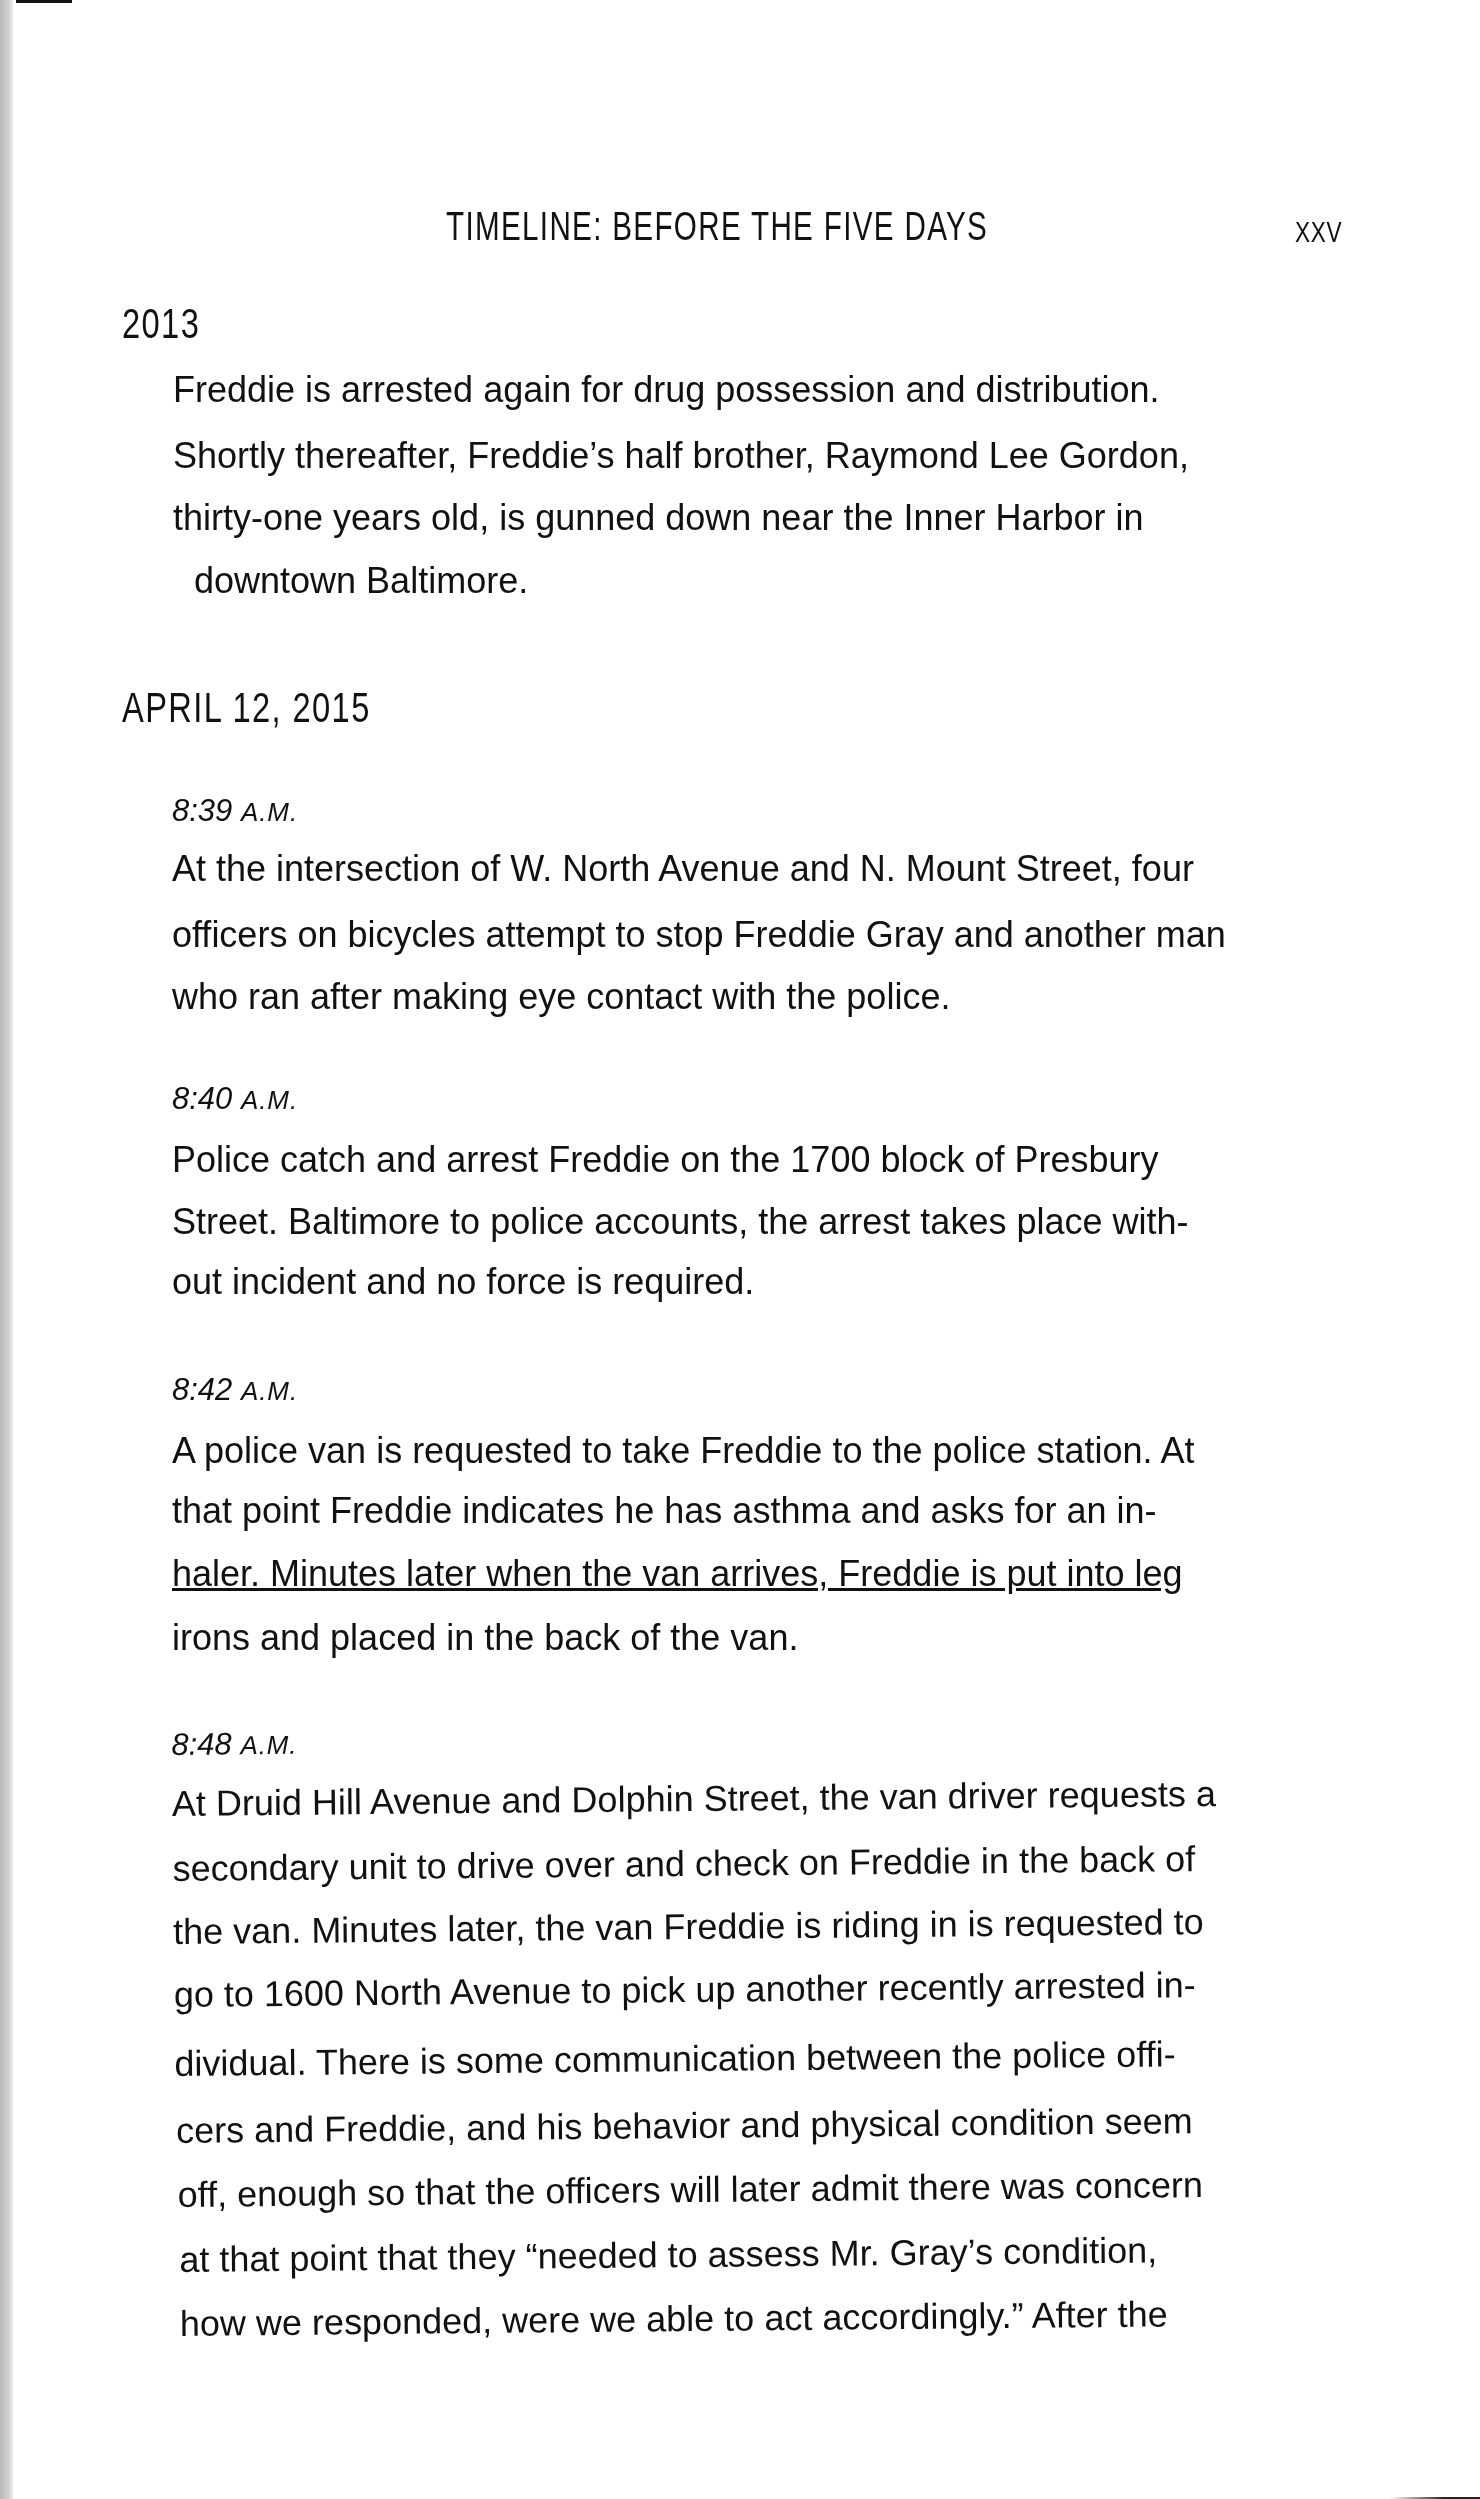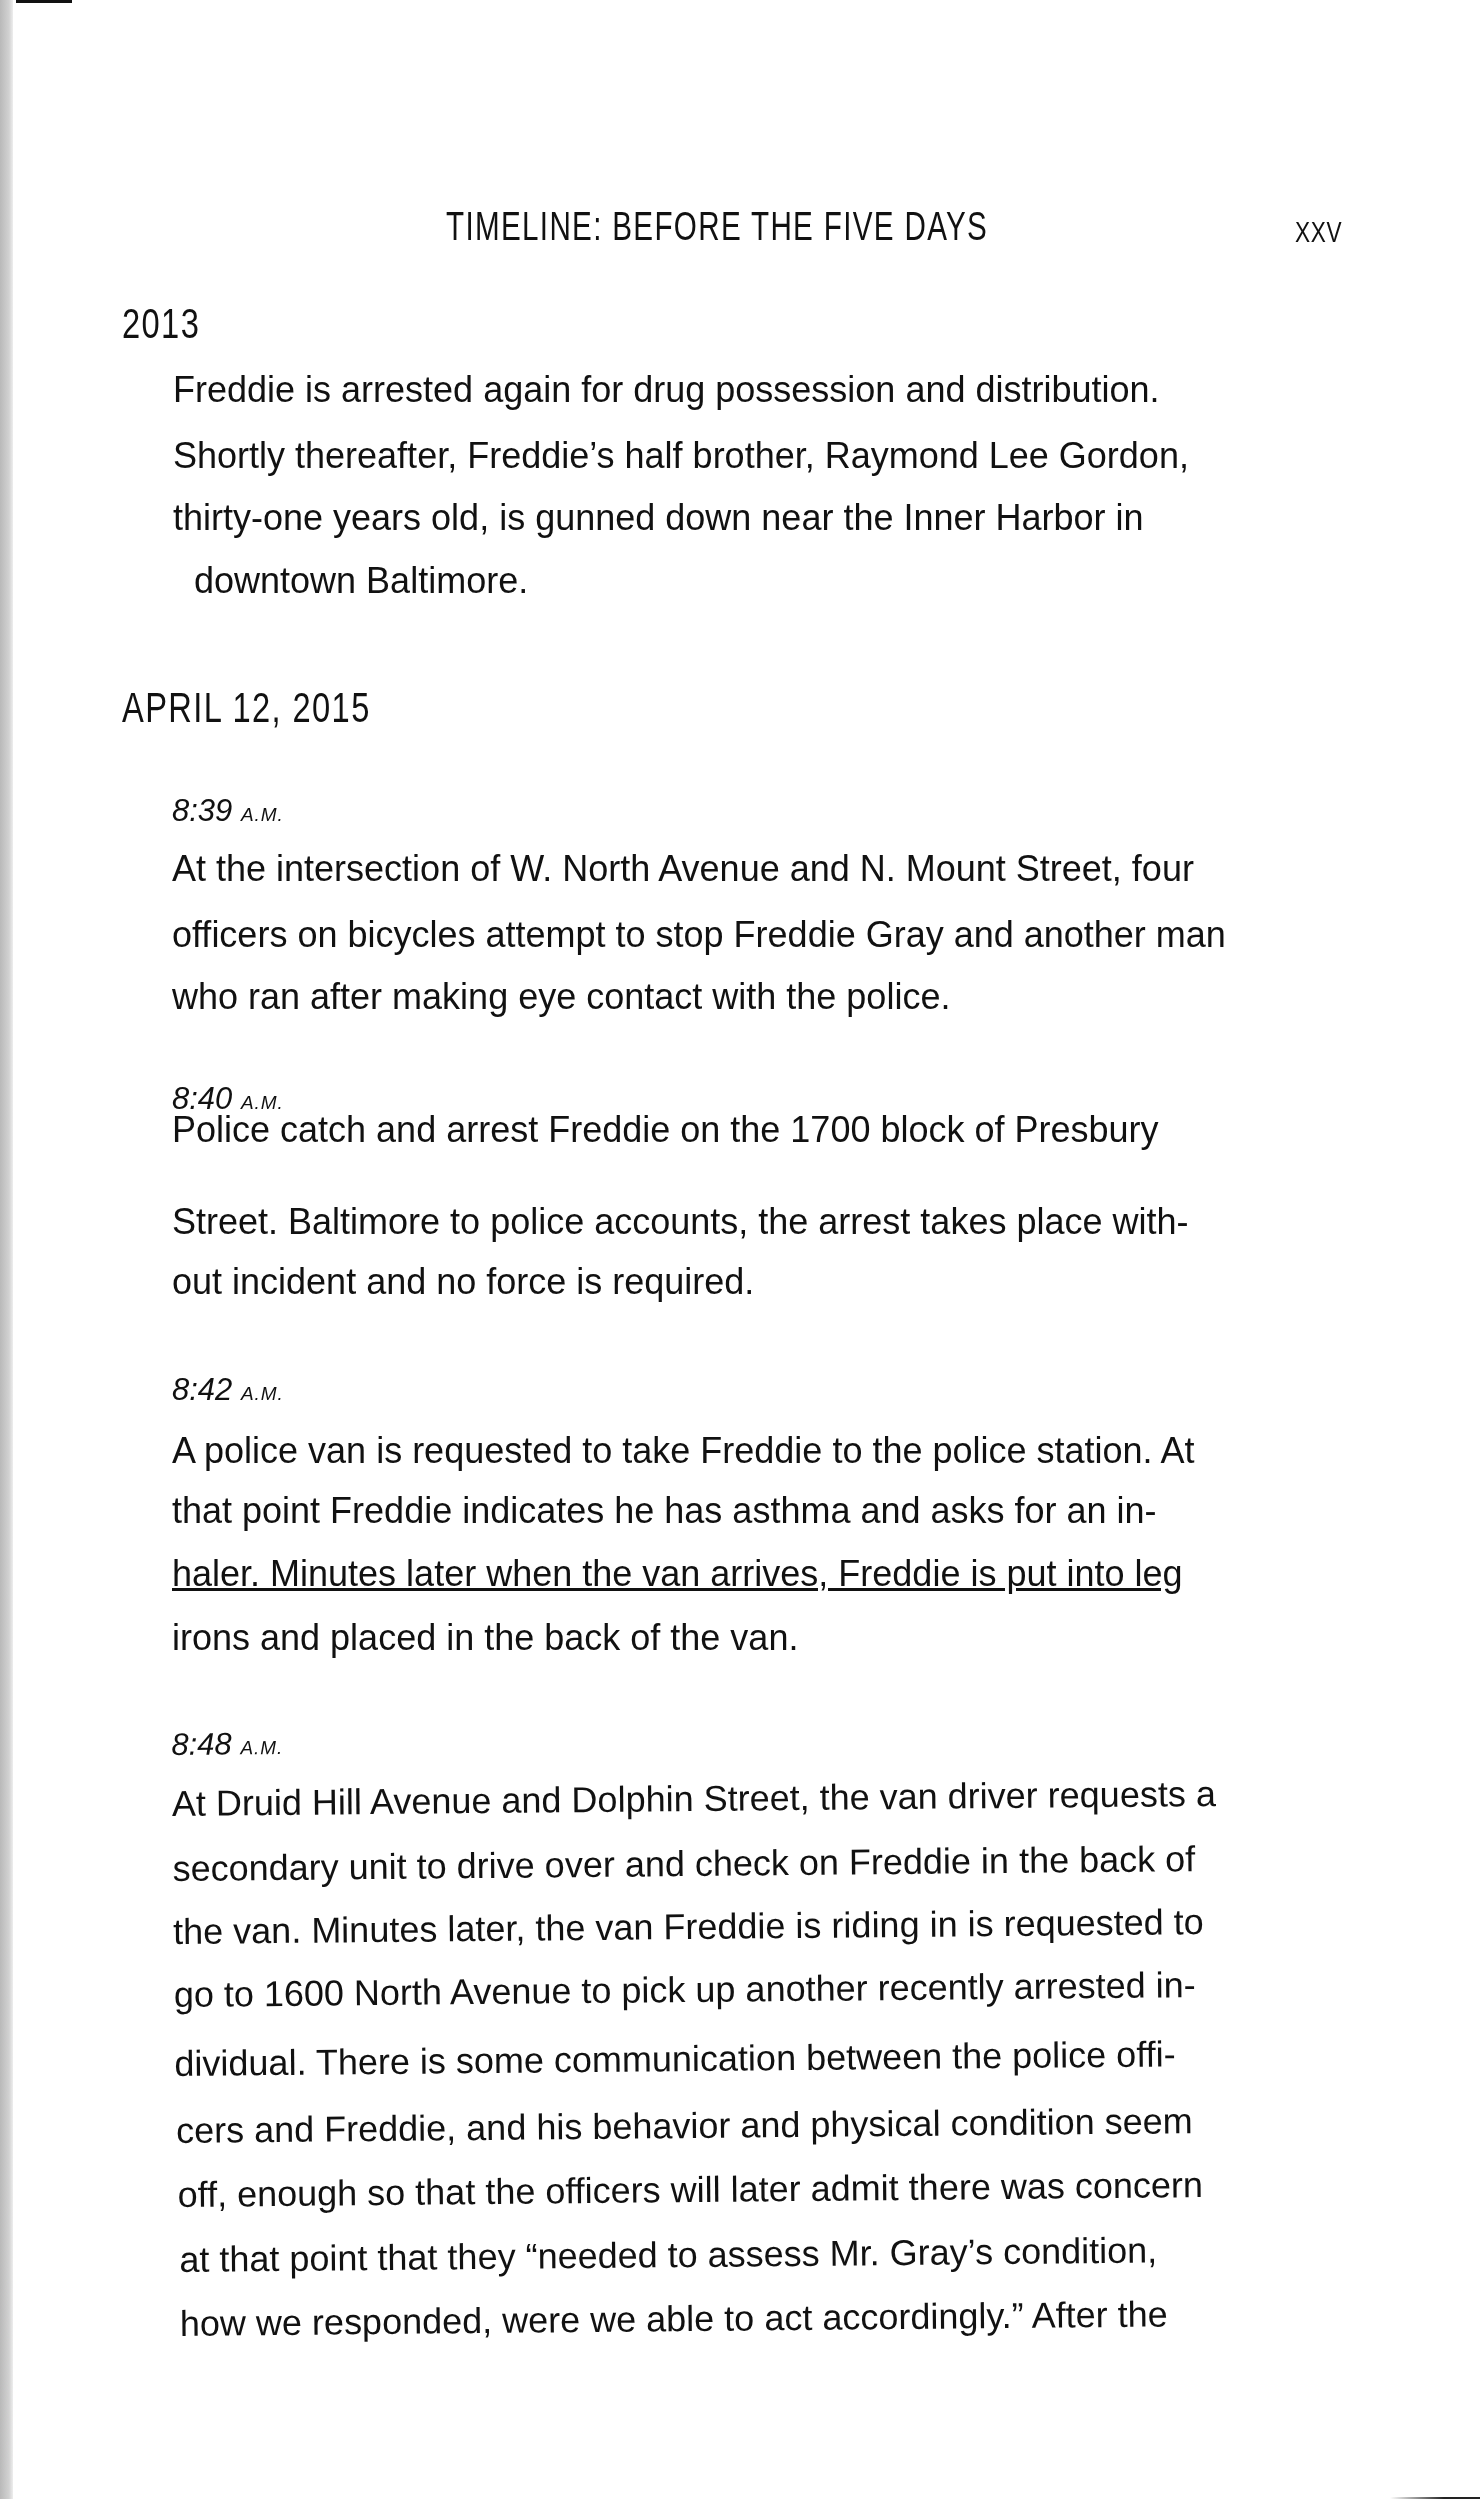--- a/index.html
+++ b/index.html
@@ -32,21 +32,21 @@
     font-size: 29px; line-height: 29px; height: 29px;
     letter-spacing: 0.9px; transform-origin: left bottom; transform: scaleX(0.78);
   }
   .year {
     font-size: 43px; line-height: 43px; height: 43px;
     letter-spacing: 1.8px; transform-origin: left bottom; transform: scaleX(0.76);
   }
   .time {
     font-size: 31px; line-height: 31px; height: 31px; font-style: italic;
   }
-  .time .ampm { font-size: 19px; letter-spacing: 0.9px; }
+  .time .ampm { font-size: 26px; letter-spacing: 0.9px; }
   .body-line { font-size: 36px; }
   .tilt-block {
     position: absolute; left: 0; top: 0; width: 1480px; height: 2500px;
     transform-origin: 172px 1809px; transform: rotate(-0.55deg);
   }
 </style>
 </head>
 <body>
 
 <div class="binding"></div>
@@ -74,21 +74,21 @@
   <div class="ln body-line" style="left:172px; top:851px;">At the intersection of W. North Avenue and N. Mount Street, four</div>
   <div class="ln body-line" style="left:172px; top:917px;">officers on bicycles attempt to stop Freddie Gray and another man</div>
   <div class="ln body-line" style="left:172px; top:979px;">who ran after making eye contact with the police.</div>
 </div>
 
 <div class="ln time" style="left:172px; top:1083px;">
   <span>8:40</span>
   <span class="ampm">A.M.</span>
 </div>
 <div>
-  <div class="ln body-line" style="left:172px; top:1112px;">Police catch and arrest Freddie on the 1700 block of Presbury</div>
+  <div class="ln body-line" style="left:172px; top:1142px;">Police catch and arrest Freddie on the 1700 block of Presbury</div>
   <div class="ln body-line" style="left:172px; top:1204px;">Street. Baltimore to police accounts, the arrest takes place with-</div>
   <div class="ln body-line" style="left:172px; top:1264px;">out incident and no force is required.</div>
 </div>
 
 <div class="ln time" style="left:172px; top:1374px;">
   <span>8:42</span>
   <span class="ampm">A.M.</span>
 </div>
 <div>
   <div class="ln body-line" style="left:172px; top:1433px;">A police van is requested to take Freddie to the police station. At</div>

